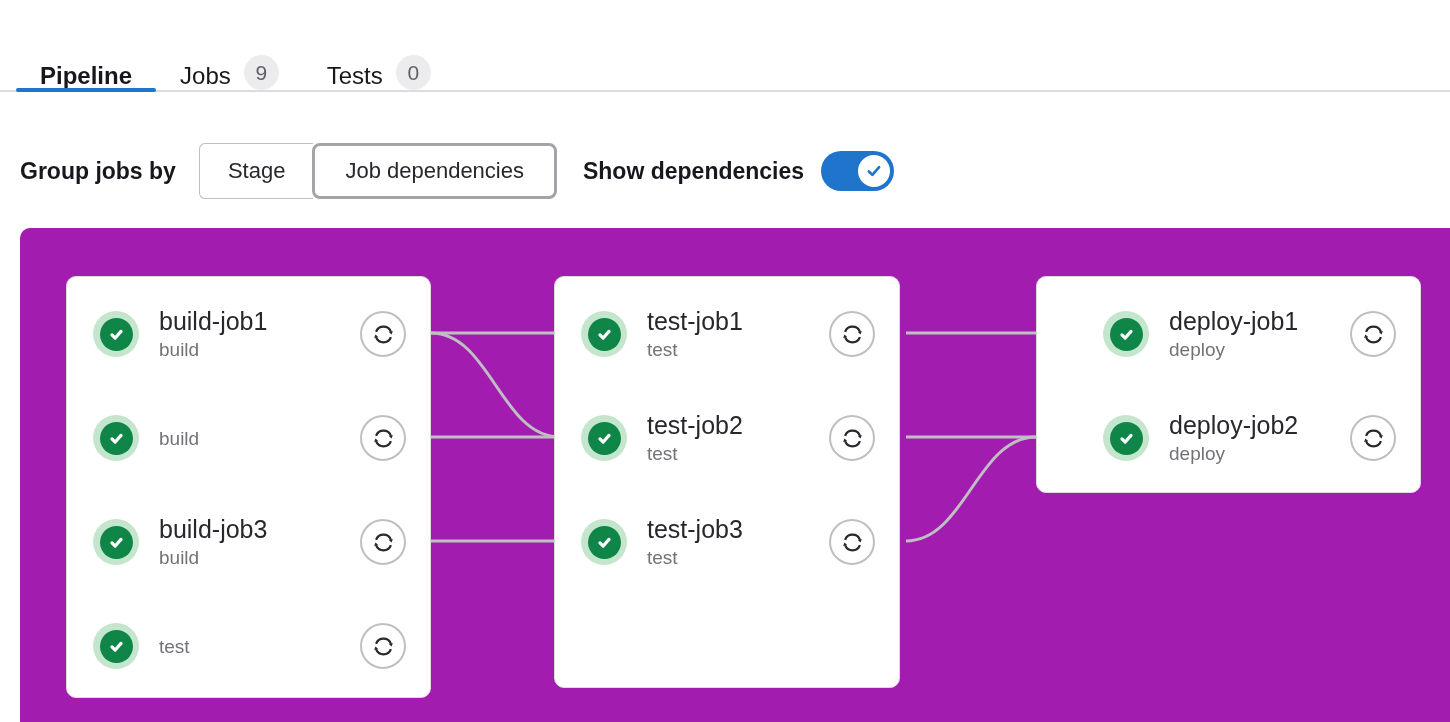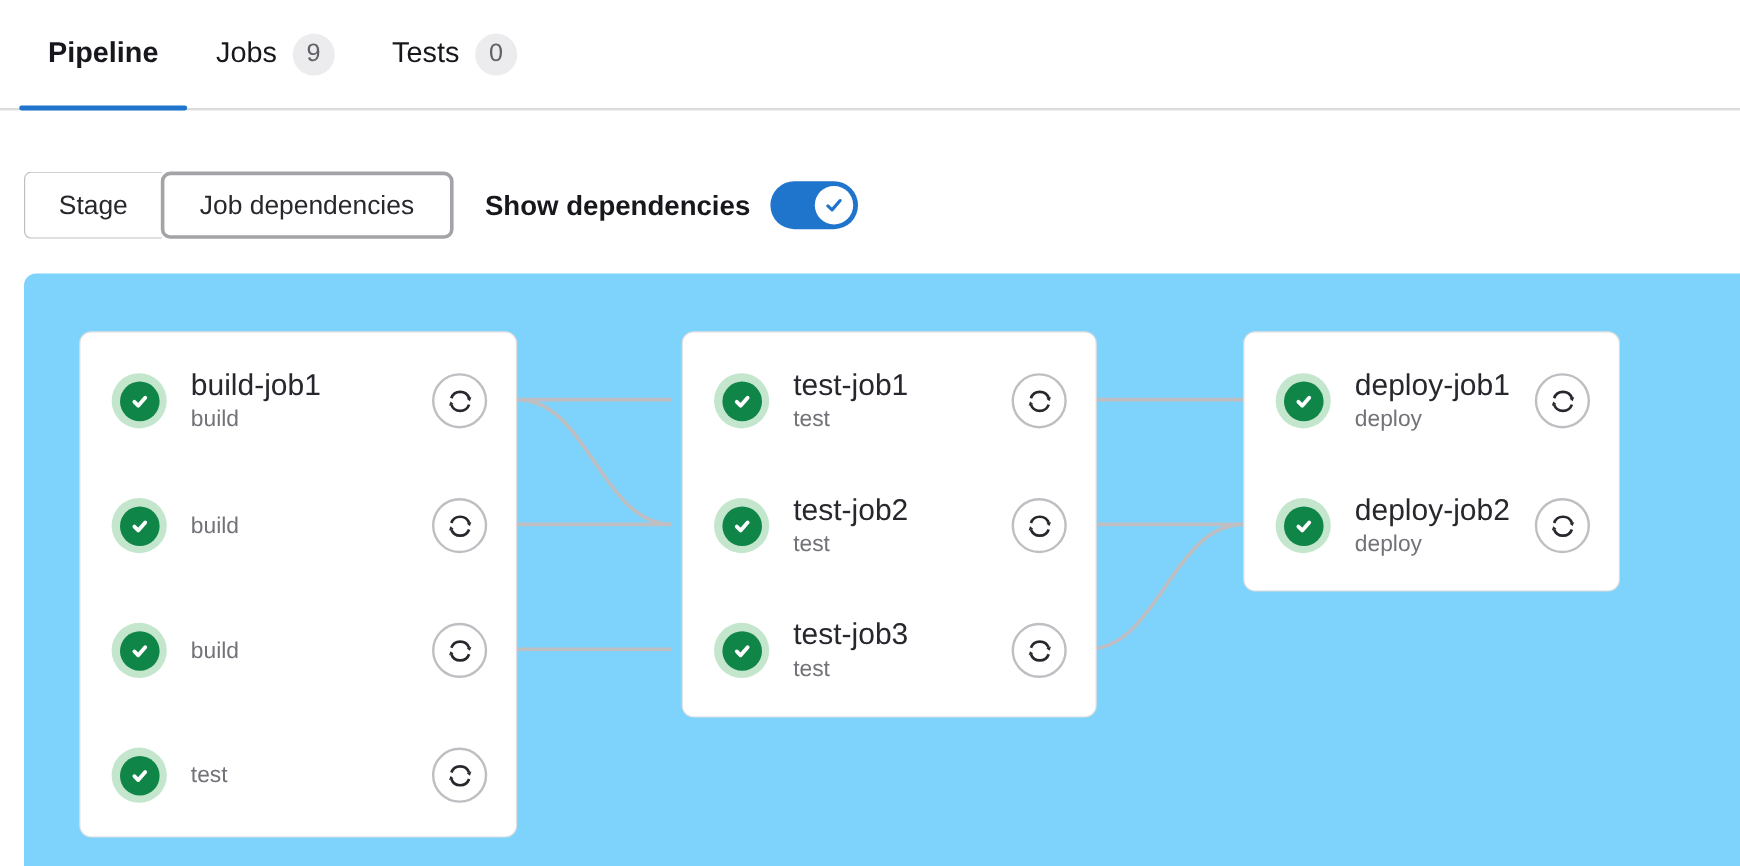--- a/index.html
+++ b/index.html
@@ -14,21 +14,21 @@
 
   
   .tabbar {
     position: absolute; top: 0; left: 0; right: 0; height: 92px;
     border-bottom: 2px solid #dcdcde;
     display: flex; align-items: stretch;
     padding-left: 16px;
   }
   .tab {
     position: relative;
-    display: flex; align-items: center; gap: 13px;
+    display: flex; align-items: flex-end; gap: 13px;
     padding: 0 24px;
     font-size: 24px; color: #18171d;
     cursor: pointer;
   }
   .tab.active { font-weight: 700; }
   .tab.active::after {
     content: ""; position: absolute; left: 0; right: 0; bottom: -2px;
     height: 4px; background: #1f75cb; border-radius: 4px;
   }
   .tab-badge {
@@ -69,36 +69,36 @@
     position: absolute; top: 4px; right: 4px;
     width: 32px; height: 32px; border-radius: 50%;
     background: #fff;
     display: flex; align-items: center; justify-content: center;
   }
 
   
   .graph {
     position: absolute; left: 20px; top: 228px;
     width: 1430px; height: 494px;
-    background: #7dd3fc;
+    background: #a21caf;
     border-radius: 10px 0 0 0;
     text-decoration: underline;
   }
   .links-svg { position: absolute; left: 0; top: 0; }
 
   .card {
     position: absolute;
     background: #fff;
     border: 1px solid #dcdcde;
     border-radius: 10px;
     padding-top: 5px;
   }
   .card1 { left: 46px;   top: 48px; width: 365px; height: 422px; }
-  .card2 { left: 548px;  top: 48px; width: 346px; height: 322px; }
-  .card3 { left: 1016px; top: 48px; width: 314px; height: 217px; }
+  .card2 { left: 534px;  top: 48px; width: 346px; height: 412px; }
+  .card3 { left: 1016px; top: 48px; width: 385px; height: 217px; padding-left: 40px; }
 
   .job-row {
     height: 104px;
     display: flex; align-items: center;
     padding: 0 24px 0 26px;
     cursor: pointer;
   }
   .status-badge {
     width: 46px; height: 46px; border-radius: 50%;
     background: #c3e6cd; flex-shrink: 0;
@@ -132,20 +132,21 @@
     <span>Jobs</span>
     <span class="tab-badge">9</span>
   </div>
   <div class="tab">
     <span>Tests</span>
     <span class="tab-badge">0</span>
   </div>
 </nav>
 
 <div class="controls">
+  <span class="bold-label group-label">Group jobs by</span>
   <div class="segmented">
     <button class="seg-btn first">Stage</button>
     <button class="seg-btn selected">Job dependencies</button>
   </div>
   <span class="bold-label show-label">Show dependencies</span>
   <button class="toggle">
     <span class="toggle-knob">
       <svg width="20" height="20" viewBox="0 0 16 16">
         <path d="M3.9 8.4 L6.7 11.1 L12.1 4.9" fill="none" stroke="#1f75cb" stroke-width="2.1" stroke-linecap="round" stroke-linejoin="round"></path>
       </svg>
@@ -214,20 +215,21 @@
 
     <div class="job-row">
       <span class="status-badge">
         <span class="status-core">
           <svg width="19" height="19" viewBox="0 0 16 16">
               <path d="M4.2 8.3 L6.9 11 L11.8 5.4" fill="none" stroke="#fff" stroke-width="2.7" stroke-linecap="round" stroke-linejoin="round"></path>
             </svg>
         </span>
       </span>
       <span class="job-text">
+        <div class="job-name">build-job3</div>
         <div class="job-stage">build</div>
       </span>
       <button class="retry-btn">
         <svg width="27" height="27" viewBox="0 0 24 24">
           <path d="M5.42 9.61 A7 7 0 0 1 18.58 9.61" fill="none" stroke="#28272d" stroke-width="2"></path>
           <polygon points="19.2,11.9 20.3,8.8 16.9,10.1" fill="#28272d"></polygon>
           <path d="M18.58 14.39 A7 7 0 0 1 5.42 14.39" fill="none" stroke="#28272d" stroke-width="2"></path>
           <polygon points="4.8,12.1 3.7,15.2 7.1,13.9" fill="#28272d"></polygon>
         </svg>
       </button>

